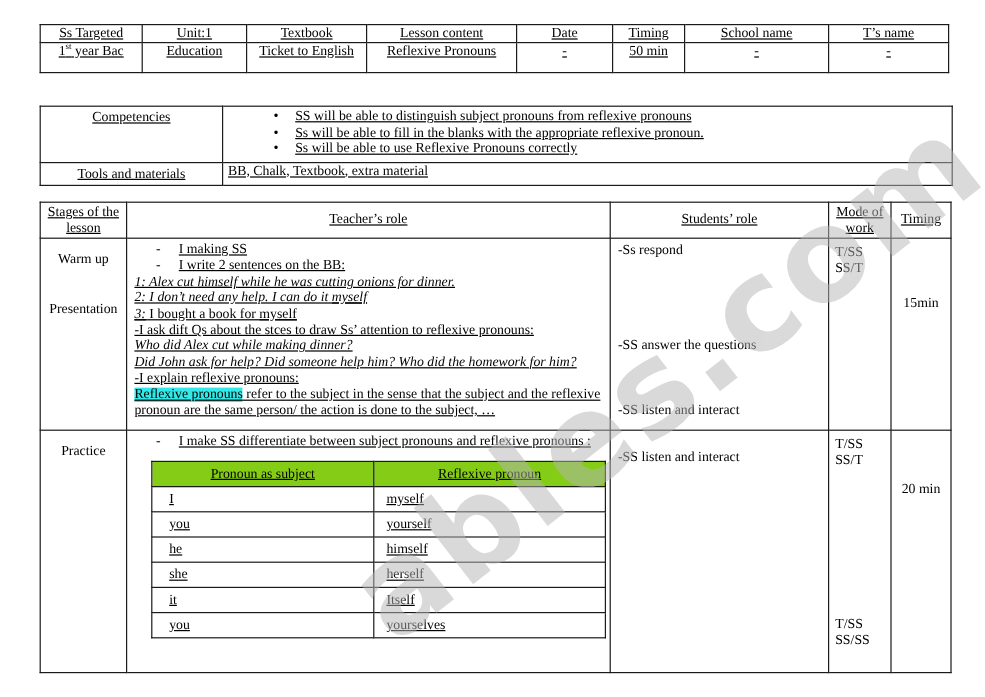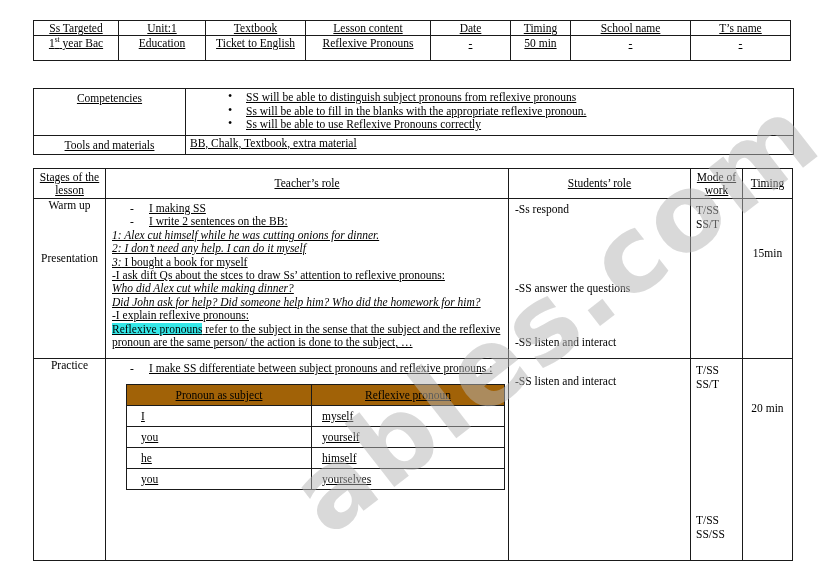--- a/index.html
+++ b/index.html
@@ -28,21 +28,21 @@
   #tools-value{line-height:13px;}
 
   
   #lesson-table{left:33px;top:168px;width:759px;}
   #lesson-table th{vertical-align:middle;text-align:center;line-height:12.5px;}
   #lesson-table td{position:relative;}
   tr.hdr{height:30px;}
   tr.row1{height:160px;}
   tr.row2{height:202px;}
 
-  .stage-item{position:absolute;left:0;width:100%;text-align:center;top:0;white-space:nowrap;}
+  .stage-item{position:absolute;left:0;width:100%;text-align:center;top:11px;white-space:nowrap;}
   #stages-1 .stage-item:nth-child(2){top:53px;}
 
   .teacher-cell{padding:3px 6px 0 6px !important;line-height:13.4px;}
   .t-line{white-space:normal;}
   .t-line.list{position:relative;padding-left:37px;}
   .t-line.list .dash{position:absolute;left:18px;}
   .seg-i{font-style:italic;}
   .seg-u{text-decoration:underline;}
   .seg-iu{font-style:italic;text-decoration:underline;}
   .seg-hl{background:#35e8e8;}
@@ -55,21 +55,21 @@
 
   .mode-block{position:absolute;left:5px;top:4px;line-height:14px;white-space:nowrap;}
   #mode-2 .mode-block.bottom{top:154px;}
 
   .timing-val{position:absolute;left:0;width:100%;text-align:center;white-space:nowrap;}
   #timing-1 .timing-val{top:28px;margin-top:20px;}
   #timing-2 .timing-val{top:43px;}
 
   
   #pronoun-table{position:relative;margin:9px 0 0 14px;width:378px;border:1.5px solid #1a1a1a;}
-  #pronoun-table th{height:20px;background:#a16207;vertical-align:middle;}
+  #pronoun-table th{height:20px;background:#84cc16;vertical-align:middle;}
   #pronoun-table td{height:20px;vertical-align:middle;}
   #pronoun-table td:first-child{padding-left:14px;}
   #pronoun-table td:last-child{padding-left:10px;}
 
   
   #watermark{
     position:absolute;left:306px;top:448px;z-index:3;
     font-family:"DejaVu Sans",sans-serif;font-weight:bold;
     font-size:106px;letter-spacing:3px;white-space:nowrap;
     color:#b5b5b5;opacity:.5;
@@ -212,20 +212,28 @@
               </tr>
               <tr>
                 <td>you</td>
                 <td>yourself</td>
               </tr>
               <tr>
                 <td>he</td>
                 <td>himself</td>
               </tr>
               <tr>
+                <td>she</td>
+                <td>herself</td>
+              </tr>
+              <tr>
+                <td>it</td>
+                <td>Itself</td>
+              </tr>
+              <tr>
                 <td>you</td>
                 <td>yourselves</td>
               </tr>
             </tbody>
         </table>
       </td>
       <td id="students-2">
           <div class="sr-item">-SS listen and interact</div>
         </td>
       <td id="mode-2">

